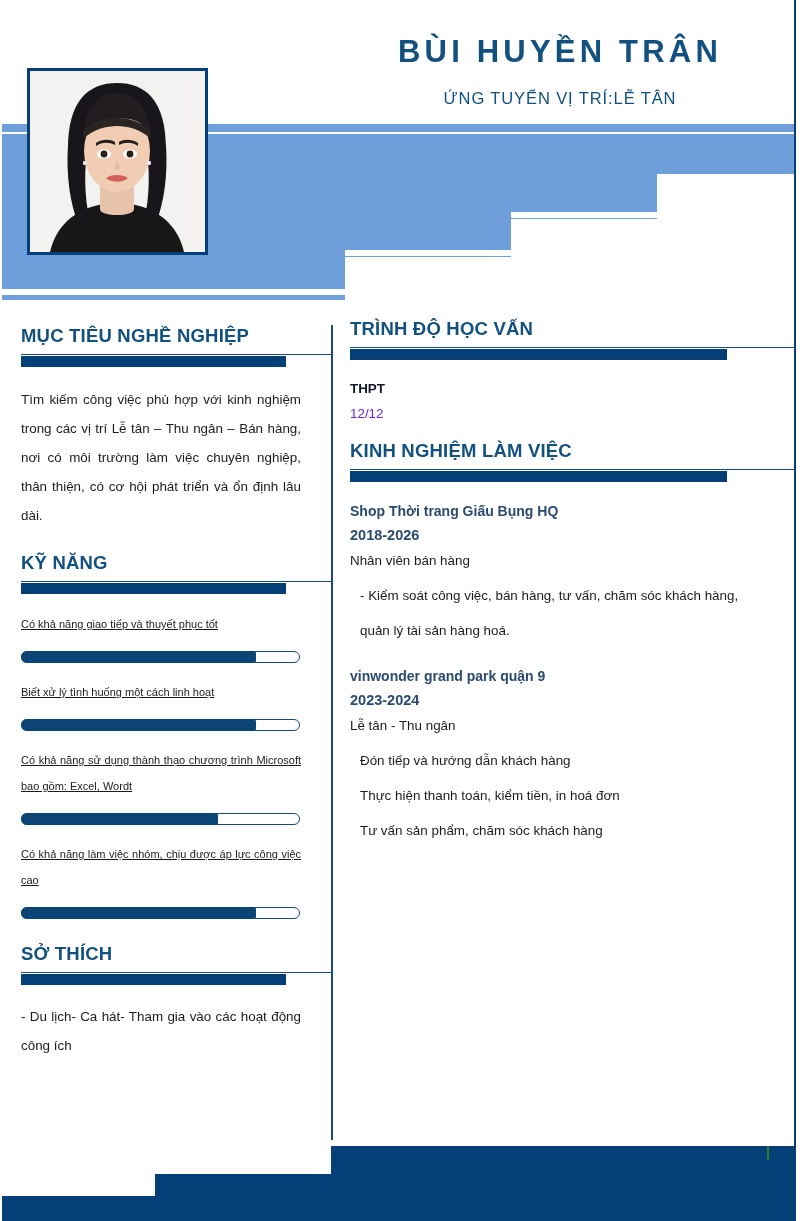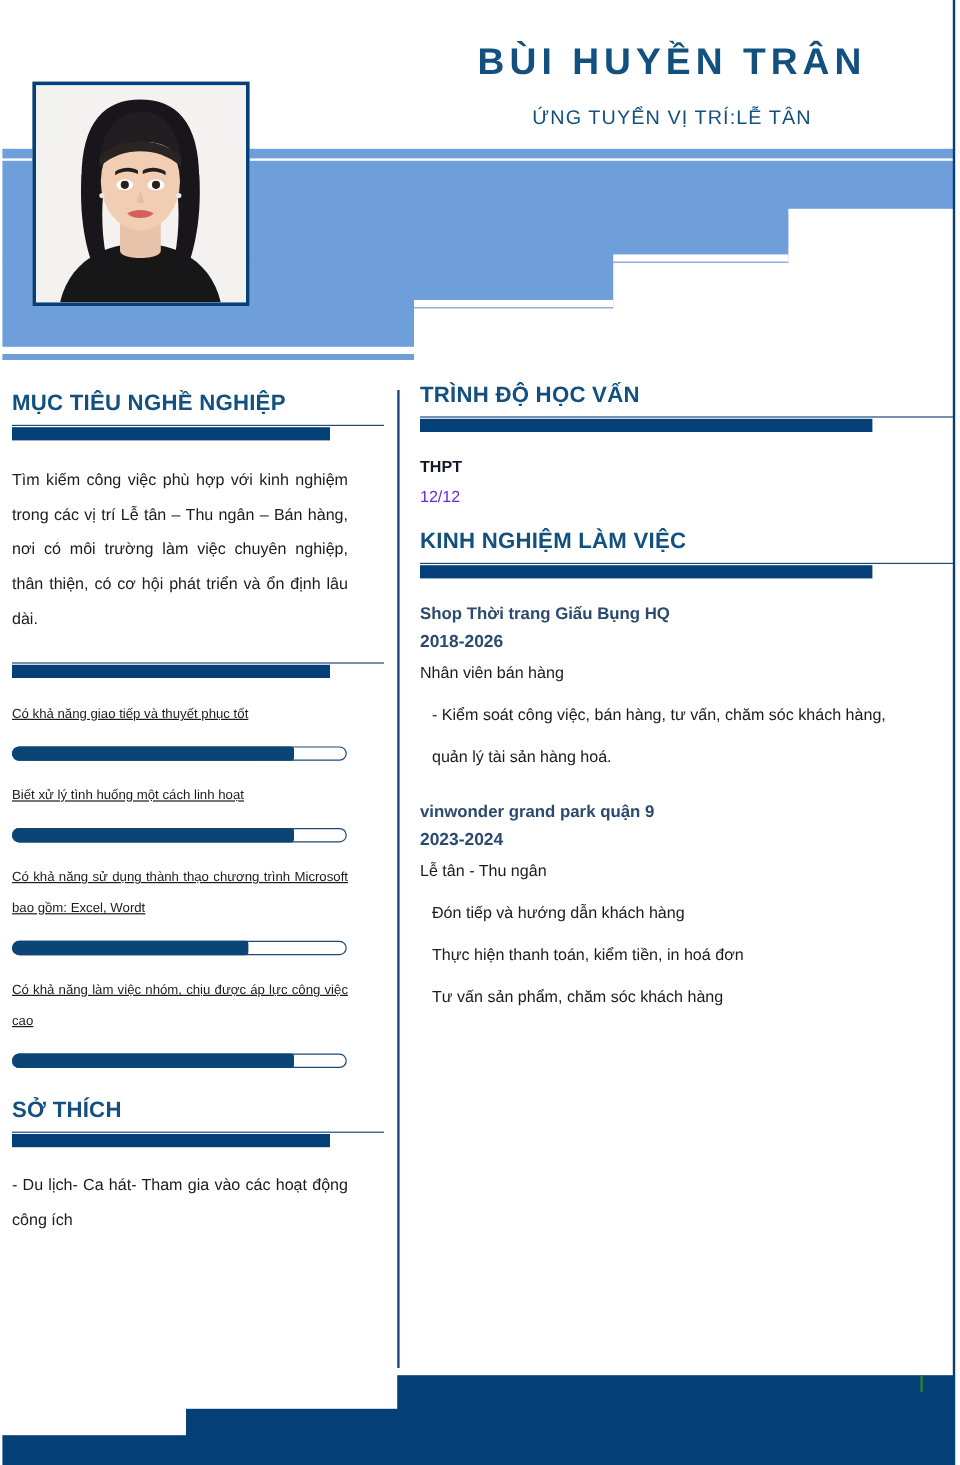--- a/index.html
+++ b/index.html
@@ -100,21 +100,21 @@
     position: absolute;
     left: 331px;
     top: 325px;
     width: 2px;
     height: 815px;
     background: #1b4a7a;
   }
 
   .left-col {
     position: absolute;
-    left: 0;
+    left: 11px;
     top: 325px;
     width: 325px;
   }
   .right-col {
     position: absolute;
     left: 340px;
     top: 318px;
     width: 455px;
   }
 
@@ -315,20 +315,21 @@
     <section>
       <h2 class="sec-title">MỤC TIÊU NGHỀ NGHIỆP</h2>
       <div class="sec-rule">
         <div class="thin" style="width:310px;"></div>
         <div class="thick" style="width:265px;"></div>
       </div>
       <p class="body-text objective">Tìm kiếm công việc phù hợp với kinh nghiệm trong các vị trí Lễ tân – Thu ngân – Bán hàng, nơi có môi trường làm việc chuyên nghiệp, thân thiện, có cơ hội phát triển và ổn định lâu dài.</p>
     </section>
 
     <section style="margin-top:22px;">
+      <h2 class="sec-title">KỸ NĂNG</h2>
       <div class="sec-rule">
         <div class="thin" style="width:310px;"></div>
         <div class="thick" style="width:265px;"></div>
       </div>
 
       <div class="skill-block">
         <p class="skill-label">Có khả năng giao tiếp và thuyết phục tốt</p>
         <div class="skill-bar">
           <div class="fill" style="width:85%;"></div>
         </div>

